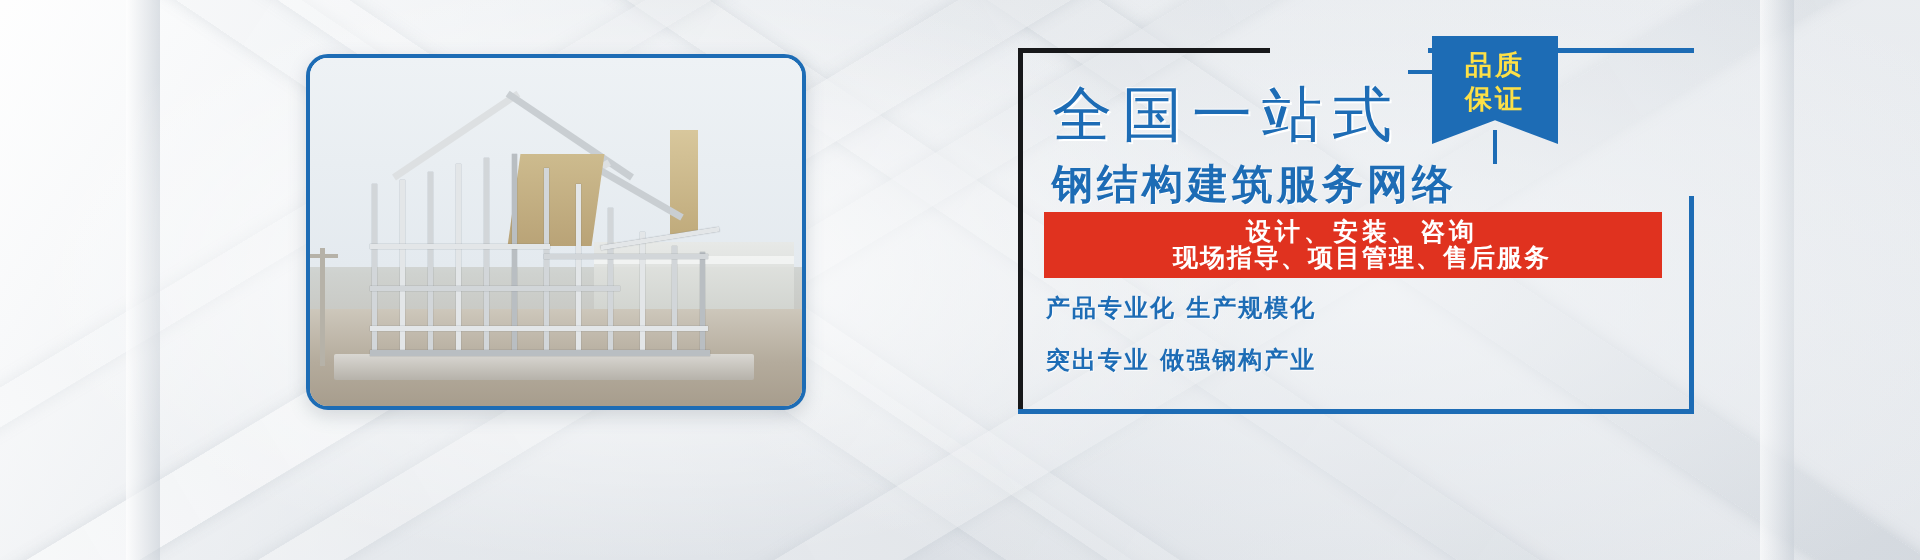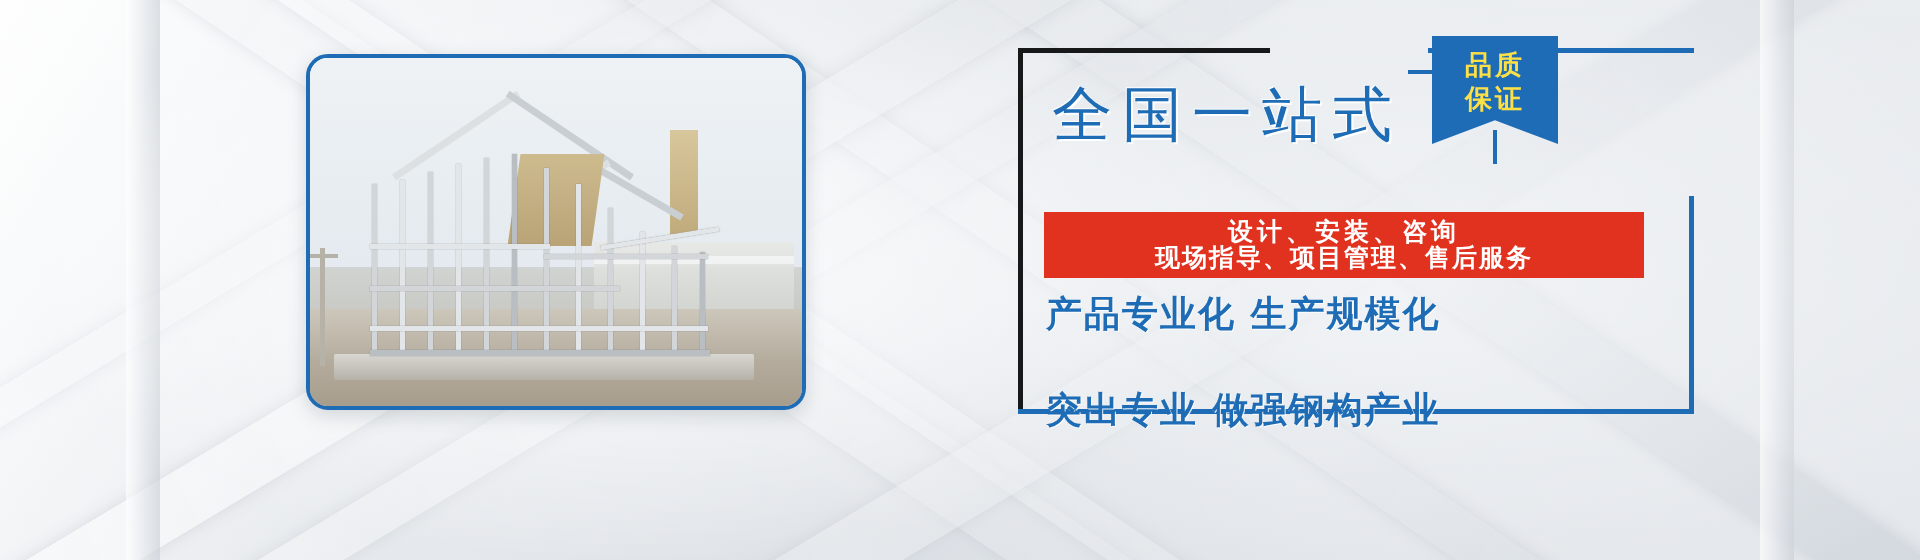--- a/index.html
+++ b/index.html
@@ -80,36 +80,36 @@
     text-shadow:2px 2px 0 rgba(255,255,255,.95), -1px -1px 0 rgba(255,255,255,.9);
   }
   .subline{
     position:absolute;left:34px;top:116px;
     font-family:"DejaVu Sans","Liberation Sans",sans-serif;
     font-size:41px;font-weight:bold;letter-spacing:4px;color:#1d6cb5;line-height:1;
     text-shadow:1px 1px 0 rgba(255,255,255,.9);
   }
   .redbox{
     position:absolute;left:26px;top:164px;width:600px;height:66px;background:#e0321f;
-    display:flex;flex-direction:column;align-items:center;justify-content:center;
+    display:flex;flex-direction:column;align-items:center;justify-content:center;padding-left:18px;
   }
   .redbox .rl{
     font-family:"DejaVu Sans","Liberation Sans",sans-serif;
     color:#ffffff;font-weight:bold;line-height:1.06;white-space:nowrap;
   }
   .rl1{font-size:25px;letter-spacing:4px;}
   .rl2{font-size:25px;letter-spacing:2px;}
   .slogan{
     position:absolute;left:28px;
     font-family:"DejaVu Sans","Liberation Sans",sans-serif;
-    font-size:36px;font-weight:bold;color:#1d6cb5;letter-spacing:2px;line-height:1;
+    font-size:24px;font-weight:bold;color:#1d6cb5;letter-spacing:2px;line-height:1;
     text-shadow:1px 1px 0 rgba(255,255,255,.85);white-space:nowrap;
   }
   .sl1{top:248px;}
-  .sl2{top:300px;margin-top:44px;}
+  .sl2{top:300px;}
 
   
   .badge{
     position:absolute;left:1432px;top:36px;width:126px;height:108px;background:#1d6cb5;
     clip-path:polygon(0 0,100% 0,100% 100%,50% 78%,0 100%);
     display:flex;flex-direction:column;align-items:center;justify-content:flex-start;
     padding-top:12px;box-sizing:border-box;
   }
   .badge span{
     font-family:"DejaVu Sans","Liberation Sans",sans-serif;
@@ -179,20 +179,21 @@
   </div>
 
   <div class="text-block">
     <div class="frame-line fl-top"></div>
     <div class="frame-line fl-topright"></div>
     <div class="frame-line fl-left"></div>
     <div class="frame-line fl-bottom"></div>
     <div class="frame-line fl-right"></div>
 
     <div class="headline">全国一站式</div>
+    <div class="subline">钢结构建筑服务网络</div>
 
     <div class="redbox">
       <div class="rl rl1">设计、安装、咨询</div>
       <div class="rl rl2">现场指导、项目管理、售后服务</div>
     </div>
 
     <div class="slogan sl1">产品专业化  生产规模化</div>
     <div class="slogan sl2">突出专业  做强钢构产业</div>
   </div>
 

